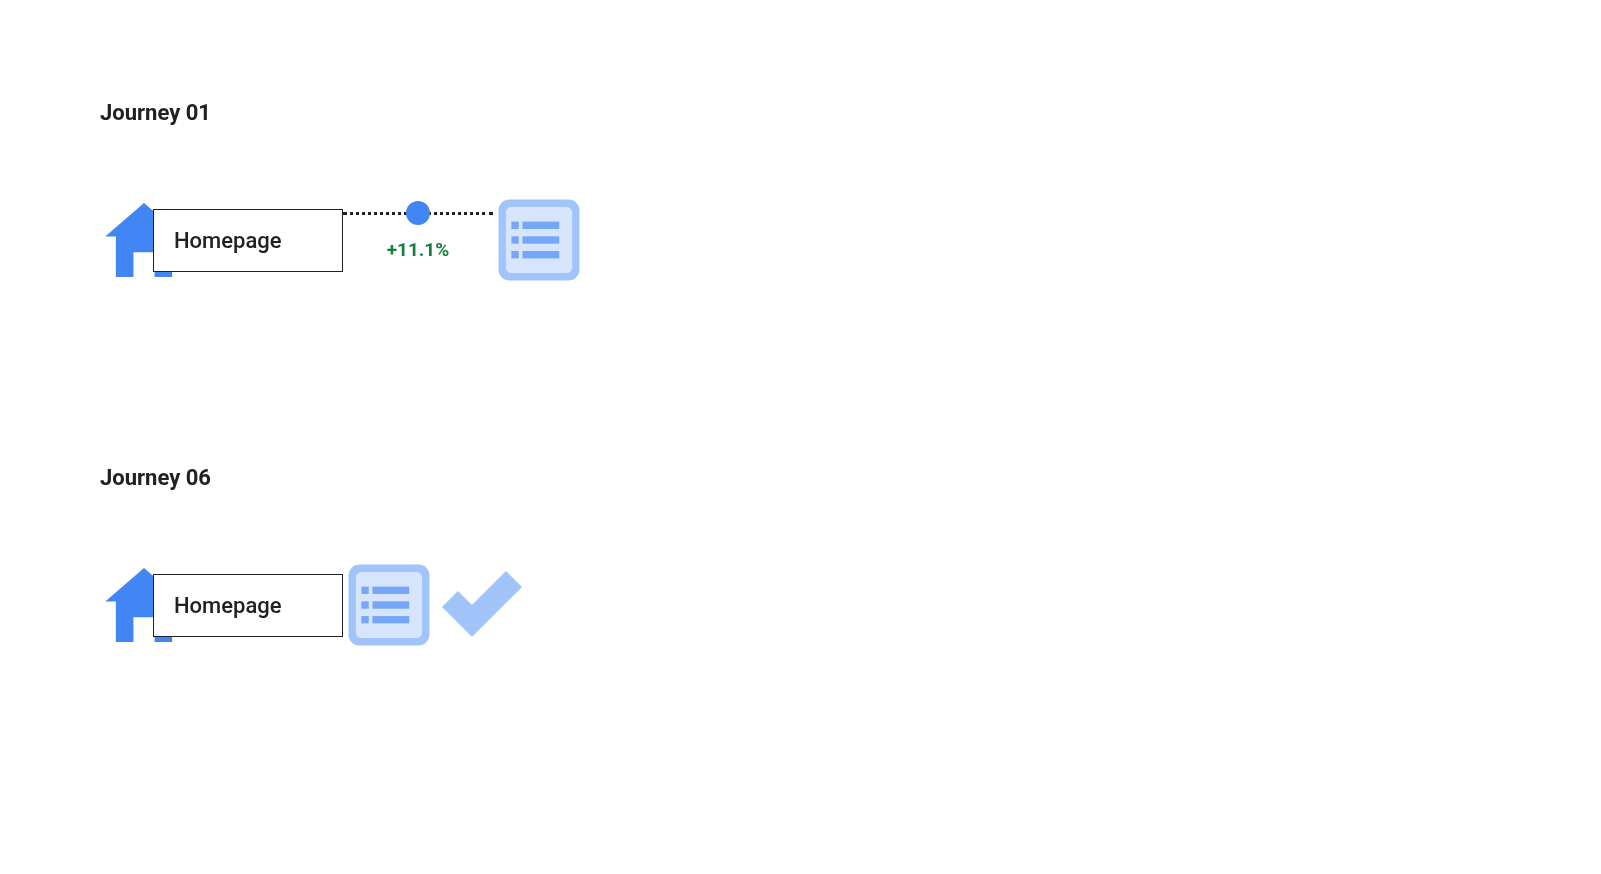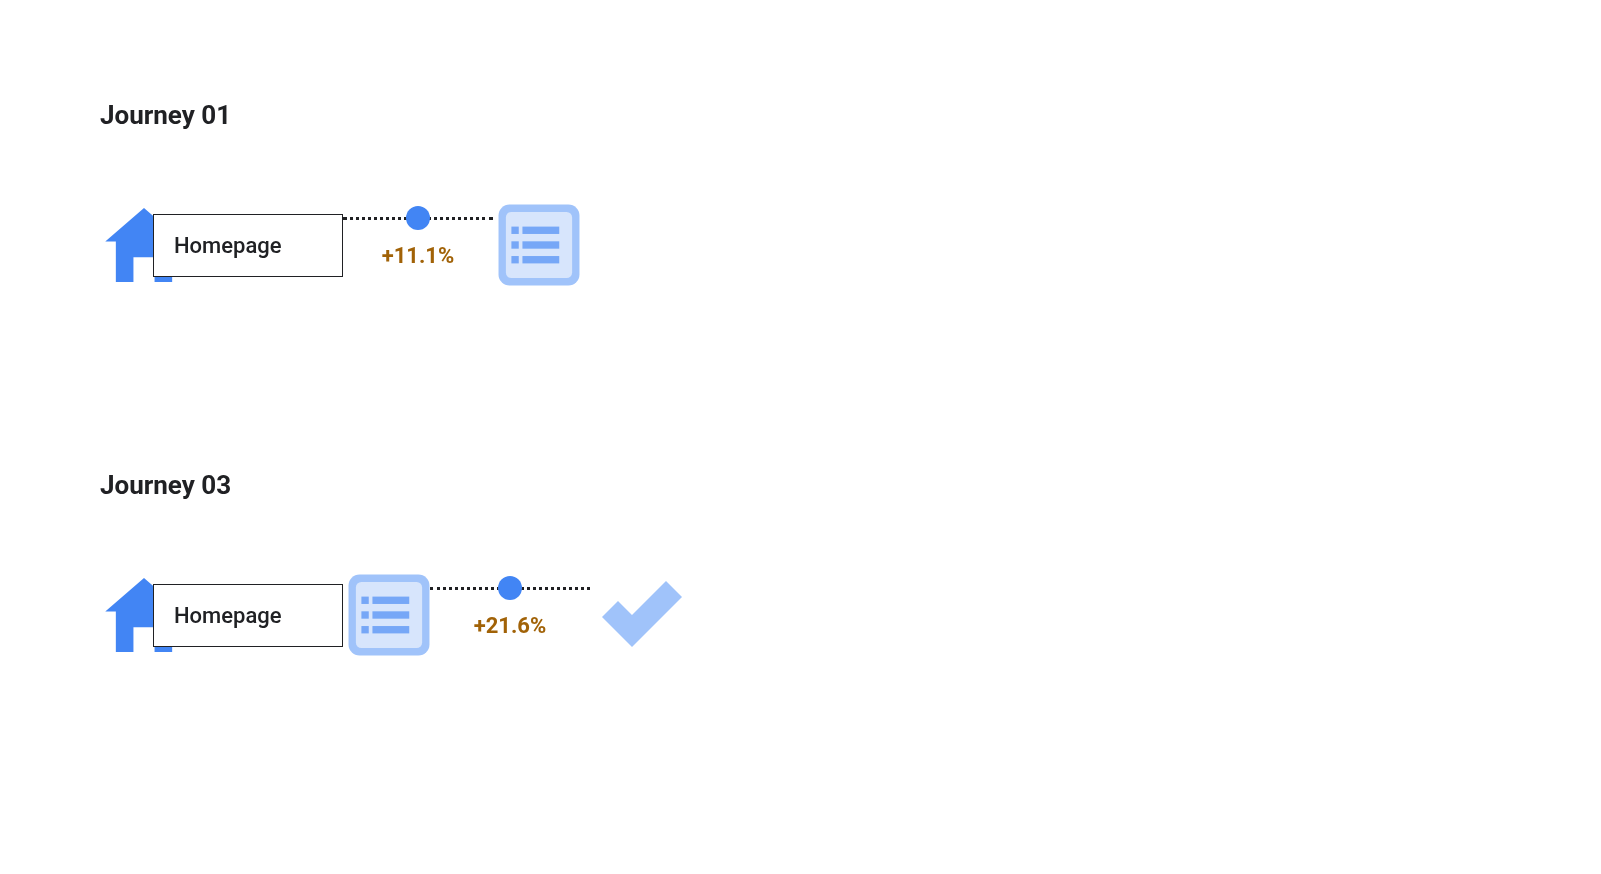--- a/index.html
+++ b/index.html
@@ -8,21 +8,21 @@
     height: 874px;
     background: #ffffff;
     font-family: -apple-system, BlinkMacSystemFont, "Segoe UI", Roboto, Arial, sans-serif;
     position: relative;
     padding: 100px 0 0 100px;
   }
   .journey {
     margin-bottom: 170px;
   }
   .journey-title {
-    font-size: 26px;
+    font-size: 22px;
     font-weight: 700;
     color: #202124;
     margin-bottom: 60px;
   }
   .flow {
     display: flex;
     align-items: center;
     height: 110px;
   }
   
@@ -96,23 +96,23 @@
     position: absolute;
     top: -9px;
     left: 50%;
     transform: translateX(-50%);
   }
   .connector .pct {
     position: absolute;
     top: 28px;
     left: 50%;
     transform: translateX(-50%);
-    font-size: 22px;
+    font-size: 19px;
     font-weight: 700;
-    color: #a16207;
+    color: #15803d;
     white-space: nowrap;
   }
 </style>
 </head>
 <body>
 
 <div class="journey">
   <div class="journey-title">Journey 01</div>
   <div class="flow">
 
@@ -141,21 +141,21 @@
         <rect x="32" y="46" width="40" height="8" fill="#76a7f7"></rect>
         <rect x="20" y="62" width="8" height="8" fill="#76a7f7"></rect>
         <rect x="32" y="62" width="40" height="8" fill="#76a7f7"></rect>
       </svg>
     </div>
 
   </div>
 </div>
 
 <div class="journey">
-  <div class="journey-title">Journey 03</div>
+  <div class="journey-title">Journey 06</div>
   <div class="flow">
 
     <div class="home-icon">
       <svg viewBox="0 0 100 100">
         <path d="M50 8 L94 46 L82 46 L82 92 L62 92 L62 64 L38 64 L38 92 L18 92 L18 46 L6 46 Z" fill="#4285f4"></path>
       </svg>
     </div>
     <div class="label-box w-home">
       <span>Homepage</span>
     </div>
@@ -167,25 +167,20 @@
         <rect x="14" y="14" width="72" height="72" rx="6" fill="#d7e5fc"></rect>
         <rect x="20" y="30" width="8" height="8" fill="#76a7f7"></rect>
         <rect x="32" y="30" width="40" height="8" fill="#76a7f7"></rect>
         <rect x="20" y="46" width="8" height="8" fill="#76a7f7"></rect>
         <rect x="32" y="46" width="40" height="8" fill="#76a7f7"></rect>
         <rect x="20" y="62" width="8" height="8" fill="#76a7f7"></rect>
         <rect x="32" y="62" width="40" height="8" fill="#76a7f7"></rect>
       </svg>
     </div>
 
-    <div class="connector" style="width:160px">
-      <div class="dotline"></div>
-      <div class="dot"></div>
-      <div class="pct">+21.6%</div>
-    </div>
 
     <div class="check-icon">
       <svg viewBox="0 0 100 100">
         <path d="M12 52 L28 36 L42 50 L76 16 L92 32 L42 82 Z" fill="#a0c3fa"></path>
       </svg>
     </div>
 
   </div>
 </div>
 

